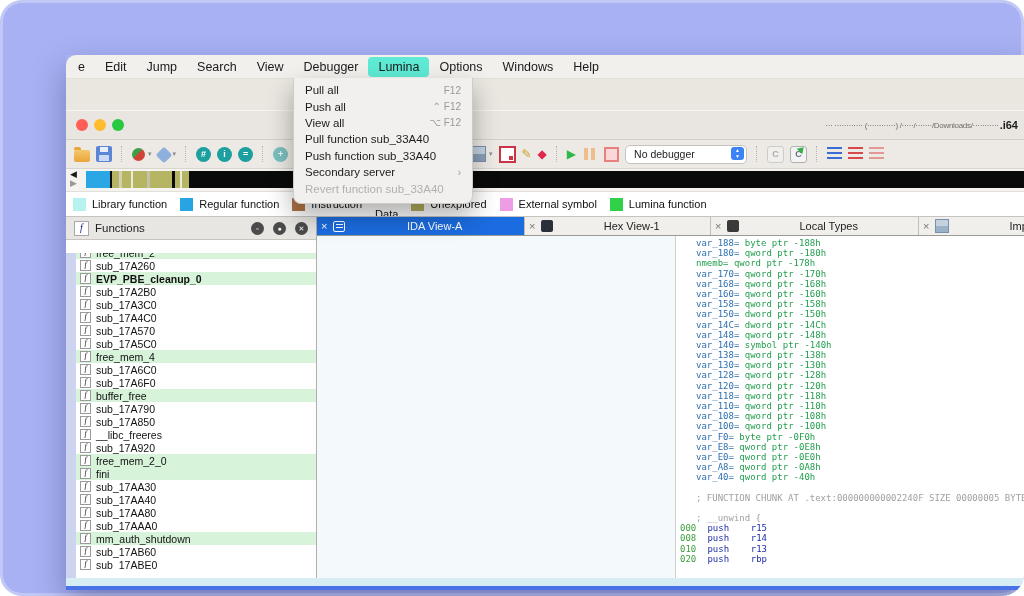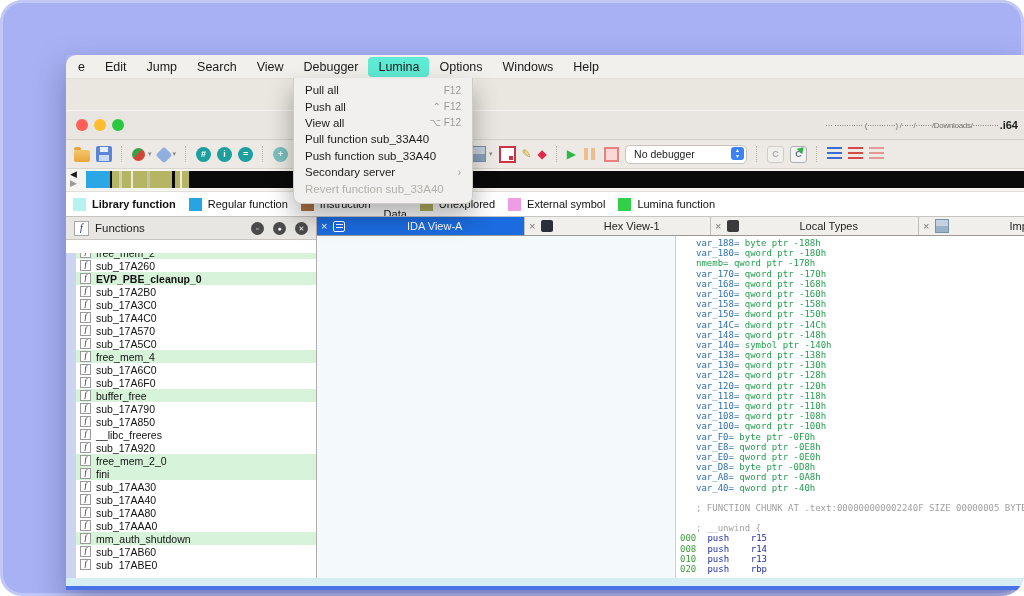--- a/index.html
+++ b/index.html
@@ -217,21 +217,21 @@
           <div class="seg" style="background: rgb(181, 181, 100); width: 22px;"></div>
           <div class="seg" style="background: rgb(10, 10, 10); width: 3px;"></div>
           <div class="seg" style="background: rgb(181, 181, 100); width: 5px;"></div>
           <div class="seg" style="background: rgb(236, 234, 219); width: 2px;"></div>
           <div class="seg" style="background: rgb(181, 181, 100); width: 7px;"></div>
           <div class="seg" style="background: rgb(10, 10, 10); flex: 1 1 0%;"></div>
         </div>
     </div>
 
     <div class="legend" id="legend">
-        <div class="leg-item" style="display: flex; font-weight: bold;">
+        <div class="leg-item" style="display: flex;">
           <span class="leg-sw" style="background: rgb(182, 242, 240);"></span>
           <span class="leg-lb">Library function</span>
         </div>
         <div class="leg-item" style="display: flex;">
           <span class="leg-sw" style="background: rgb(40, 164, 228);"></span>
           <span class="leg-lb">Regular function</span>
         </div>
         <div class="leg-item" style="display: flex;">
           <span class="leg-sw" style="background: rgb(176, 116, 72);"></span>
           <span class="leg-lb">Instruction</span>
@@ -414,21 +414,20 @@
               <div class="cl pl"><span class="vn">var_130=</span><span class="vt"> qword ptr -130h</span></div>
               <div class="cl pl"><span class="vn">var_128=</span><span class="vt"> qword ptr -128h</span></div>
               <div class="cl pl"><span class="vn">var_120=</span><span class="vt"> qword ptr -120h</span></div>
               <div class="cl pl"><span class="vn">var_118=</span><span class="vt"> qword ptr -118h</span></div>
               <div class="cl pl"><span class="vn">var_110=</span><span class="vt"> qword ptr -110h</span></div>
               <div class="cl pl"><span class="vn">var_108=</span><span class="vt"> qword ptr -108h</span></div>
               <div class="cl pl"><span class="vn">var_100=</span><span class="vt"> qword ptr -100h</span></div>
               <div class="cl pl"><span class="vn">var_F0=</span><span class="vt"> byte ptr -0F0h</span></div>
               <div class="cl pl"><span class="vn">var_E8=</span><span class="vt"> qword ptr -0E8h</span></div>
               <div class="cl pl"><span class="vn">var_E0=</span><span class="vt"> qword ptr -0E0h</span></div>
-              <div class="cl pl"><span class="vn">var_D8=</span><span class="vt"> byte ptr -0D8h</span></div>
               <div class="cl pl"><span class="vn">var_A8=</span><span class="vt"> qword ptr -0A8h</span></div>
               <div class="cl pl"><span class="vn">var_40=</span><span class="vt"> qword ptr -40h</span></div>
               <div class="cl"></div>
               <div class="cl pl cmt">; FUNCTION CHUNK AT .text:000000000002240F SIZE 00000005 BYTES</div>
               <div class="cl"></div>
               <div class="cl pl cmt">; __unwind {</div>
               <div class="cl"><span class="off">000</span><span class="mn"> push    r15</span></div>
               <div class="cl"><span class="off">008</span><span class="mn"> push    r14</span></div>
               <div class="cl"><span class="off">010</span><span class="mn"> push    r13</span></div>
               <div class="cl"><span class="off">020</span><span class="mn"> push    rbp</span></div>

